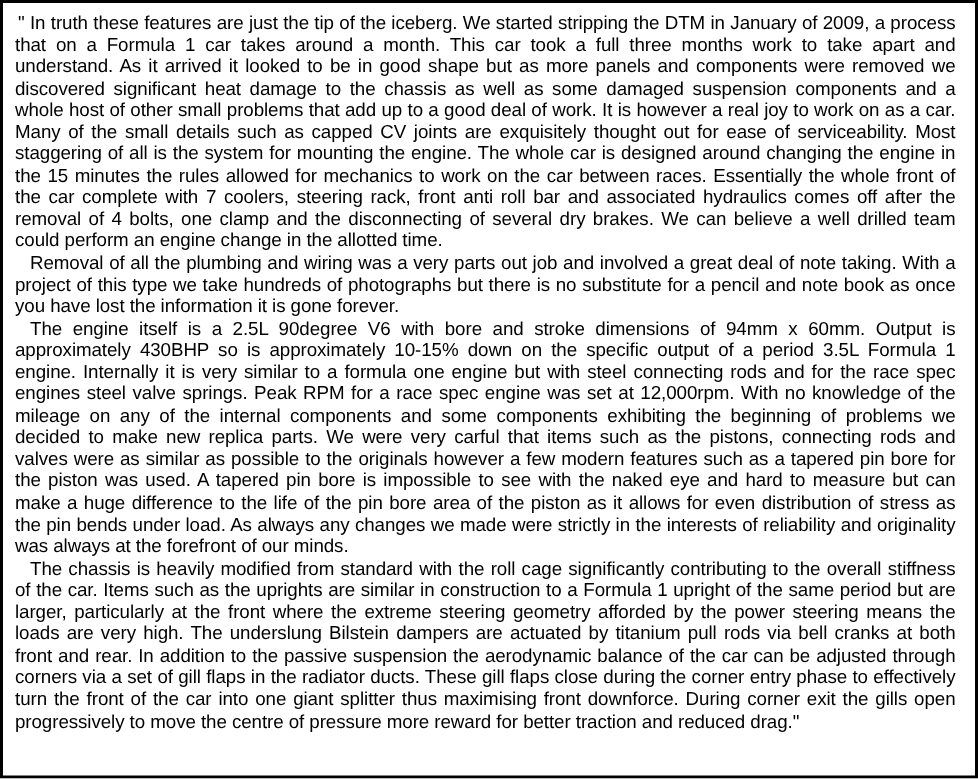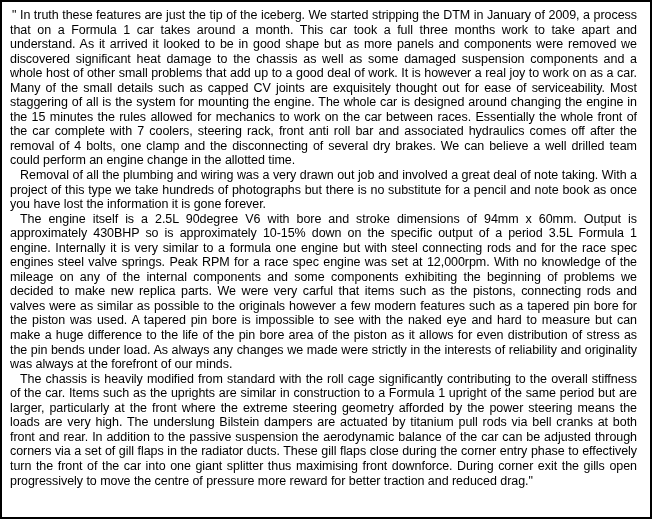--- a/index.html
+++ b/index.html
@@ -29,16 +29,16 @@
   }
   .para-first {
     text-indent: 2px;
   }
 </style>
 </head>
 <body>
 
 <div class="doc-page">
   <p class="para para-first">" In truth these features are just the tip of the iceberg. We started stripping the DTM in January of 2009, a process that on a Formula 1 car takes around a month. This car took a full three months work to take apart and understand. As it arrived it looked to be in good shape but as more panels and components were removed we discovered significant heat damage to the chassis as well as some damaged suspension components and a whole host of other small problems that add up to a good deal of work. It is however a real joy to work on as a car. Many of the small details such as capped CV joints are exquisitely thought out for ease of serviceability. Most staggering of all is the system for mounting the engine. The whole car is designed around changing the engine in the 15 minutes the rules allowed for mechanics to work on the car between races. Essentially the whole front of the car complete with 7 coolers, steering rack, front anti roll bar and associated hydraulics comes off after the removal of 4 bolts, one clamp and the disconnecting of several dry brakes. We can believe a well drilled team could perform an engine change in the allotted time.</p>
-  <p class="para">Removal of all the plumbing and wiring was a very drawn out job and involved a great deal of note taking. With a project of this type we take hundreds of photographs but there is no substitute for a pencil and note book as once you have lost the information it is gone forever.</p>
+  <p class="para">Removal of all the plumbing and wiring was a very parts out job and involved a great deal of note taking. With a project of this type we take hundreds of photographs but there is no substitute for a pencil and note book as once you have lost the information it is gone forever.</p>
   <p class="para">The engine itself is a 2.5L 90degree V6 with bore and stroke dimensions of 94mm x 60mm. Output is approximately 430BHP so is approximately 10-15% down on the specific output of a period 3.5L Formula 1 engine. Internally it is very similar to a formula one engine but with steel connecting rods and for the race spec engines steel valve springs. Peak RPM for a race spec engine was set at 12,000rpm. With no knowledge of the mileage on any of the internal components and some components exhibiting the beginning of problems we decided to make new replica parts. We were very carful that items such as the pistons, connecting rods and valves were as similar as possible to the originals however a few modern features such as a tapered pin bore for the piston was used. A tapered pin bore is impossible to see with the naked eye and hard to measure but can make a huge difference to the life of the pin bore area of the piston as it allows for even distribution of stress as the pin bends under load. As always any changes we made were strictly in the interests of reliability and originality was always at the forefront of our minds.</p>
   <p class="para">The chassis is heavily modified from standard with the roll cage significantly contributing to the overall stiffness of the car. Items such as the uprights are similar in construction to a Formula 1 upright of the same period but are larger, particularly at the front where the extreme steering geometry afforded by the power steering means the loads are very high. The underslung Bilstein dampers are actuated by titanium pull rods via bell cranks at both front and rear. In addition to the passive suspension the aerodynamic balance of the car can be adjusted through corners via a set of gill flaps in the radiator ducts. These gill flaps close during the corner entry phase to effectively turn the front of the car into one giant splitter thus maximising front downforce. During corner exit the gills open progressively to move the centre of pressure more reward for better traction and reduced drag."</p>
 </div>
 
 </body></html>

